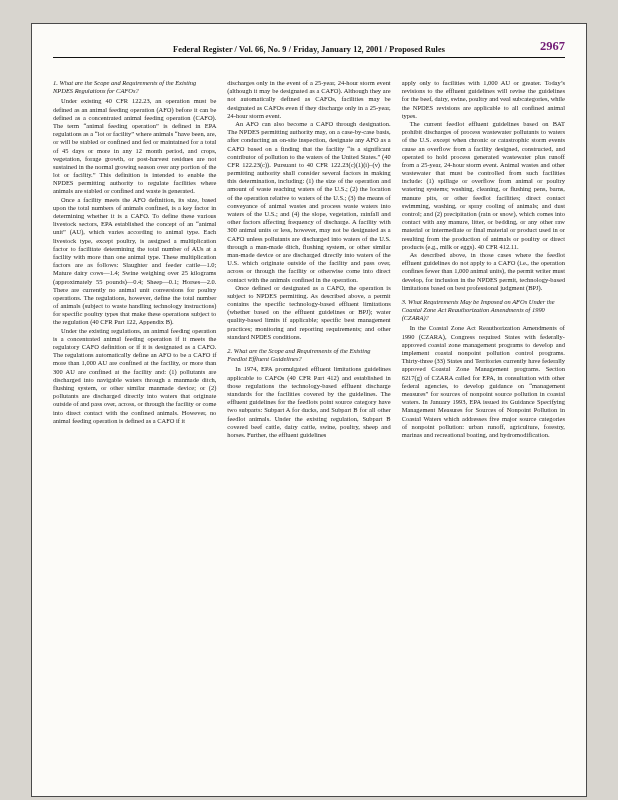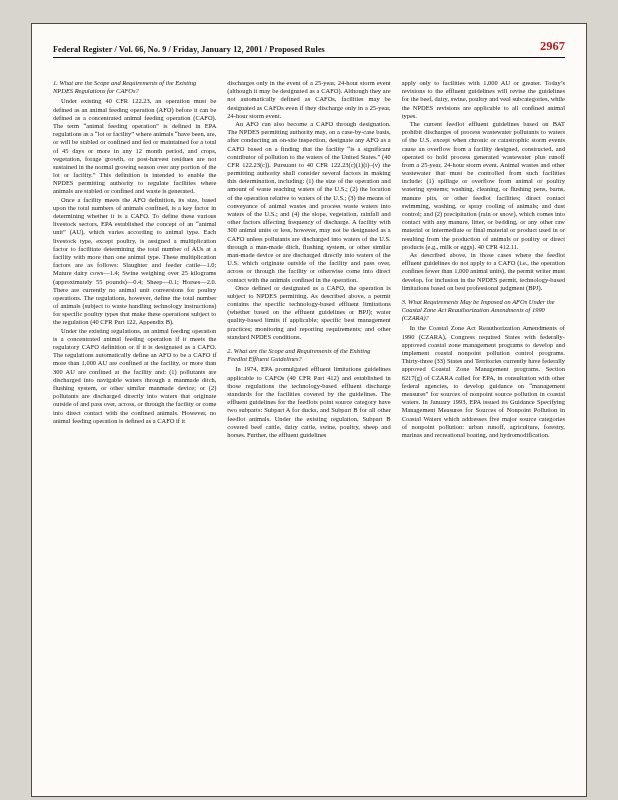--- a/index.html
+++ b/index.html
@@ -13,38 +13,39 @@
     position: absolute;
     left: 31px; top: 23px;
     width: 556px; height: 774px;
     background: #fcfbf8;
     border: 1px solid #4a4a4a;
     padding: 14px 21px 8px 21px;
     overflow: hidden;
   }
   .header {
     position: relative;
+    text-align: center;
     border-bottom: 1.5px solid #111;
     margin-bottom: 21px;
     height: 20px;
   }
   .header-title {
     font-weight: bold;
     font-size: 8.2px;
     letter-spacing: 0.1px;
     color: #111;
     display: inline-block;
     margin-top: 6px;
   }
   .page-number {
     position: absolute;
     right: 0; top: 1px;
     font-weight: bold;
     font-size: 12.5px;
-    color: #b91c1c;
+    color: #701a75;
   }
   .columns {
     display: flex;
     gap: 11px;
     align-items: flex-start;
   }
   .col {
     flex: 1 1 0;
     min-width: 0;
     text-align: justify;

